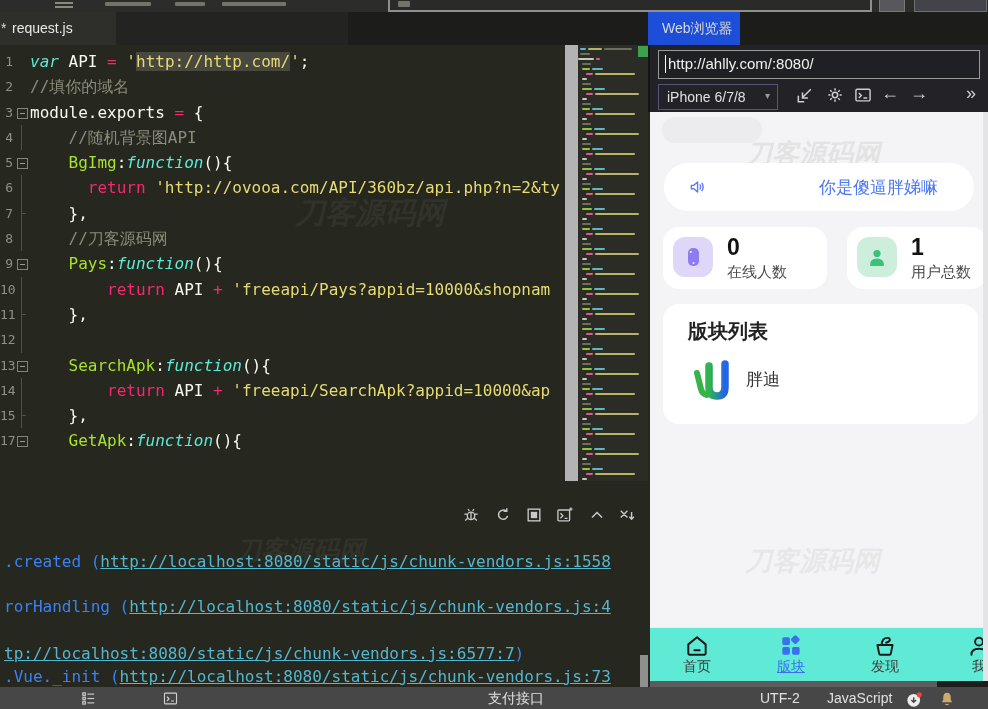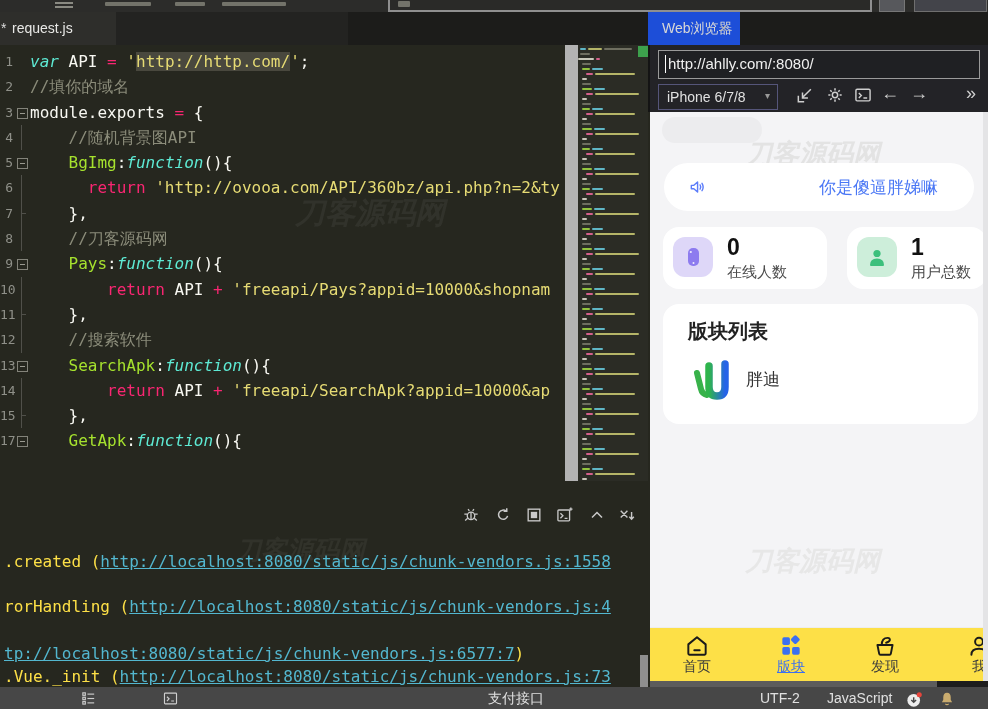--- a/index.html
+++ b/index.html
@@ -47,21 +47,21 @@
   #editor-scrollbar{position:absolute;left:565px;top:45px;width:13px;height:436px;background:#b3b3b3;}
   #minimap{position:absolute;left:578px;top:45px;width:70px;height:436px;background:#2b2c25;overflow:hidden;}
   .mm-bar{position:absolute;height:2px;border-radius:1px;}
   #mm-marker{position:absolute;right:0;top:1px;width:10px;height:11px;background:#3da04c;}
 
   
   #console{position:absolute;left:0;top:481px;width:648px;height:206px;background:#26271f;overflow:hidden;}
   #console-toolbar{position:absolute;left:0;top:24px;width:648px;height:24px;}
   #console-toolbar svg{position:absolute;top:0;}
   .console-line{position:absolute;left:4px;white-space:pre;font-size:16px;height:22px;line-height:22px;}
-  .c-err{color:#fde047;}
+  .c-err{color:#3b82f6;}
   .c-link{color:#53b7cf;text-decoration:underline;}
   #console-vscroll{position:absolute;right:0;top:174px;width:8px;height:32px;background:#8f8f8f;}
 
   
   #browser-toolbar{position:absolute;left:648px;top:45px;width:340px;height:67px;background:#232327;border-left:2px solid #141414;}
   #url-bar{position:absolute;left:8px;top:5px;width:320px;height:27px;border:1px solid #9a9a9a;background:#1f2023;}
   #url-bar .caret{position:absolute;left:6px;top:4px;width:1px;height:18px;background:#fff;}
   #url-bar .txt{position:absolute;left:9px;top:4px;font-size:15px;color:#f0f0f0;white-space:nowrap;}
   #device-select{position:absolute;left:8px;top:39px;width:118px;height:24px;border:1px solid #55557a;}
   #device-select .txt{position:absolute;left:8px;top:4px;font-size:14px;color:#e0e0e0;}
@@ -81,21 +81,21 @@
   .stat-card{top:115px;height:62px;border-radius:16px;}
   .stat-ic{position:absolute;left:10px;top:10px;width:40px;height:40px;border-radius:12px;}
   .stat-ic svg{position:absolute;left:8px;top:8px;}
   .stat-val{position:absolute;left:64px;top:7px;font-size:23px;font-weight:700;color:#111;}
   .stat-lbl{position:absolute;left:64px;top:36px;font-size:15px;color:#4a4a4a;}
   #board-card{left:13px;top:192px;width:315px;height:120px;border-radius:16px;}
   #board-title{position:absolute;left:25px;top:14px;font-size:20px;font-weight:700;color:#222;}
   #board-item{position:absolute;left:25px;top:52px;width:270px;height:50px;}
   #board-item svg{position:absolute;left:0;top:0;}
   #board-item .nm{position:absolute;left:58px;top:12px;font-size:17px;color:#333;}
-  #pv-nav{position:absolute;left:0;top:516px;width:338px;height:53px;background:#fde047;box-shadow:0 -1px 0 #ededed;}
+  #pv-nav{position:absolute;left:0;top:516px;width:338px;height:53px;background:#5eead4;box-shadow:0 -1px 0 #ededed;}
   .nav-item{position:absolute;top:0;width:94px;height:53px;text-align:center;}
   .nav-item .ic{display:block;margin:5px auto 0;width:26px;height:26px;color:#1a1a1a;}
   .nav-item .lb{display:block;font-size:14px;color:#3c3c3c;margin-top:-1px;}
   .nav-item.active .ic{color:#3b6ff0;}
   .nav-item.active .lb{color:#3b6ff0;text-decoration:underline;}
   #pv-hscroll-thumb{position:absolute;left:0;top:569px;width:287px;height:7px;background:#5c5c5c;}
   #pv-hscroll-track{position:absolute;left:287px;top:569px;width:51px;height:7px;background:#1d1d1d;}
   #pv-vscroll{position:absolute;right:0;top:0;width:5px;height:569px;background:#e4e4e6;}
 
   
@@ -140,21 +140,21 @@
         <div class="code-line"><span class="ln">2</span><span class="gutcol"></span><span class="src"><span class="tk-cm">//填你的域名</span></span></div>
         <div class="code-line"><span class="ln">3</span><span class="gutcol"><span class="foldbox"></span></span><span class="src"><span class="tk-pl">module.exports </span><span class="tk-op">=</span><span class="tk-pl"> {</span></span></div>
         <div class="code-line"><span class="ln">4</span><span class="gutcol"><span class="vguide"></span></span><span class="src"><span class="tk-pl">    </span><span class="tk-cm">//随机背景图API</span></span></div>
         <div class="code-line"><span class="ln">5</span><span class="gutcol"><span class="foldbox"></span></span><span class="src"><span class="tk-pl">    </span><span class="tk-fn">BgImg</span><span class="tk-pl">:</span><span class="tk-kwi">function</span><span class="tk-pl">(){</span></span></div>
         <div class="code-line"><span class="ln">6</span><span class="gutcol"><span class="vguide"></span></span><span class="src"><span class="tk-pl">      </span><span class="tk-kw">return</span><span class="tk-pl"> </span><span class="tk-str">'http://ovooa.com/API/360bz/api.php?n=2&amp;ty</span></span></div>
         <div class="code-line"><span class="ln">7</span><span class="gutcol"><span class="vguide"></span><span class="endtick"></span></span><span class="src"><span class="tk-pl">    },</span></span></div>
         <div class="code-line"><span class="ln">8</span><span class="gutcol"><span class="vguide"></span></span><span class="src"><span class="tk-pl">    </span><span class="tk-cm">//刀客源码网</span></span></div>
         <div class="code-line"><span class="ln">9</span><span class="gutcol"><span class="foldbox"></span></span><span class="src"><span class="tk-pl">    </span><span class="tk-fn">Pays</span><span class="tk-pl">:</span><span class="tk-kwi">function</span><span class="tk-pl">(){</span></span></div>
         <div class="code-line"><span class="ln">10</span><span class="gutcol"><span class="vguide"></span></span><span class="src"><span class="tk-pl">        </span><span class="tk-kw">return</span><span class="tk-pl"> API </span><span class="tk-op">+</span><span class="tk-pl"> </span><span class="tk-str">'freeapi/Pays?appid=10000&amp;shopnam</span></span></div>
         <div class="code-line"><span class="ln">11</span><span class="gutcol"><span class="vguide"></span><span class="endtick"></span></span><span class="src"><span class="tk-pl">    },</span></span></div>
-        <div class="code-line"><span class="ln">12</span><span class="gutcol"><span class="vguide"></span></span><span class="src"><span class="tk-pl">    </span><span class="tk-cm">//搜索软件</span></span></div>
+        <div class="code-line"><span class="ln">12</span><span class="gutcol"><span class="vguide"></span></span></div>
         <div class="code-line"><span class="ln">13</span><span class="gutcol"><span class="foldbox"></span></span><span class="src"><span class="tk-pl">    </span><span class="tk-fn">SearchApk</span><span class="tk-pl">:</span><span class="tk-kwi">function</span><span class="tk-pl">(){</span></span></div>
         <div class="code-line"><span class="ln">14</span><span class="gutcol"><span class="vguide"></span></span><span class="src"><span class="tk-pl">        </span><span class="tk-kw">return</span><span class="tk-pl"> API </span><span class="tk-op">+</span><span class="tk-pl"> </span><span class="tk-str">'freeapi/SearchApk?appid=10000&amp;ap</span></span></div>
         <div class="code-line"><span class="ln">15</span><span class="gutcol"><span class="vguide"></span><span class="endtick"></span></span><span class="src"><span class="tk-pl">    },</span></span></div>
         <div class="code-line"><span class="ln">17</span><span class="gutcol"><span class="foldbox"></span></span><span class="src"><span class="tk-pl">    </span><span class="tk-fn">GetApk</span><span class="tk-pl">:</span><span class="tk-kwi">function</span><span class="tk-pl">(){</span></span></div>
       </div>
     <div id="wm-editor" class="wm">刀客源码网</div>
   </div>
   <div id="editor-scrollbar"></div>
   <div id="minimap">
       <div id="mm-marker"></div>

